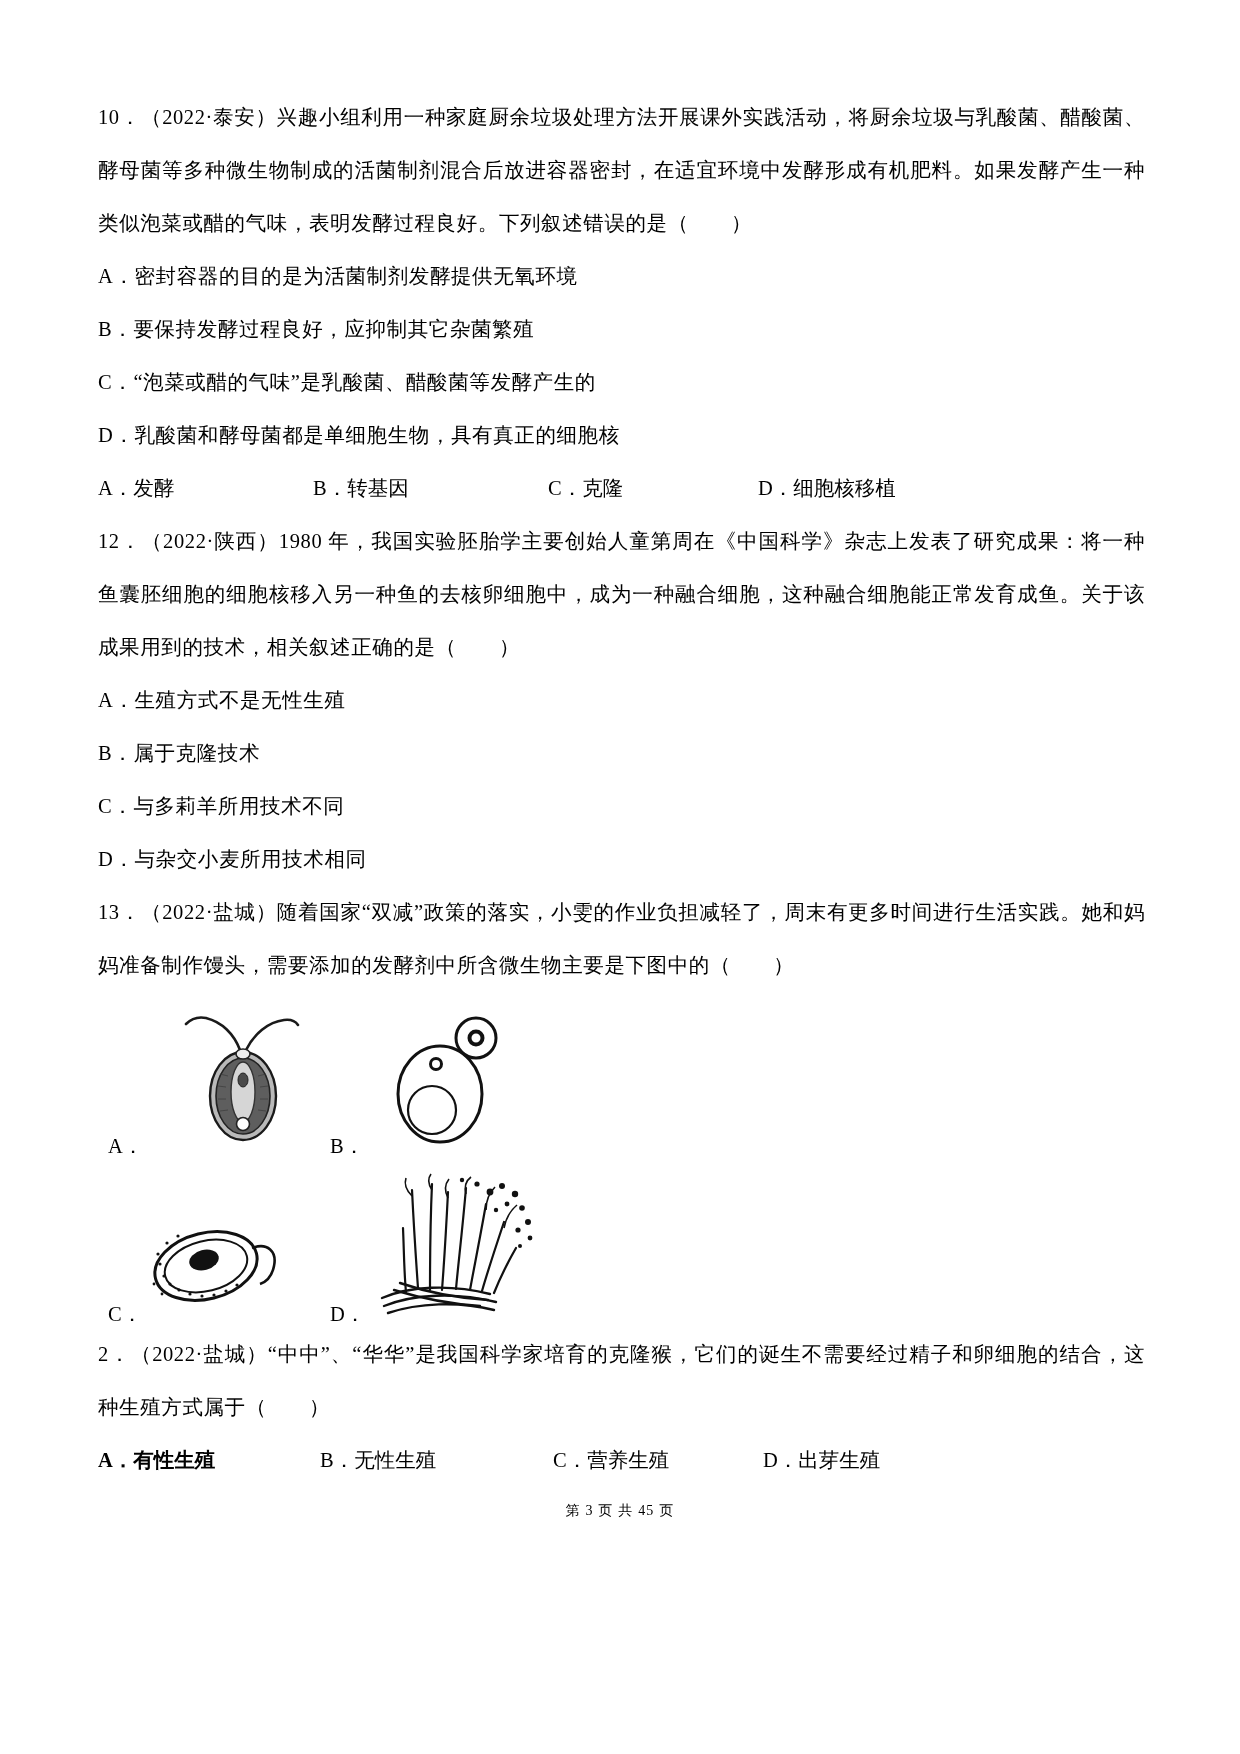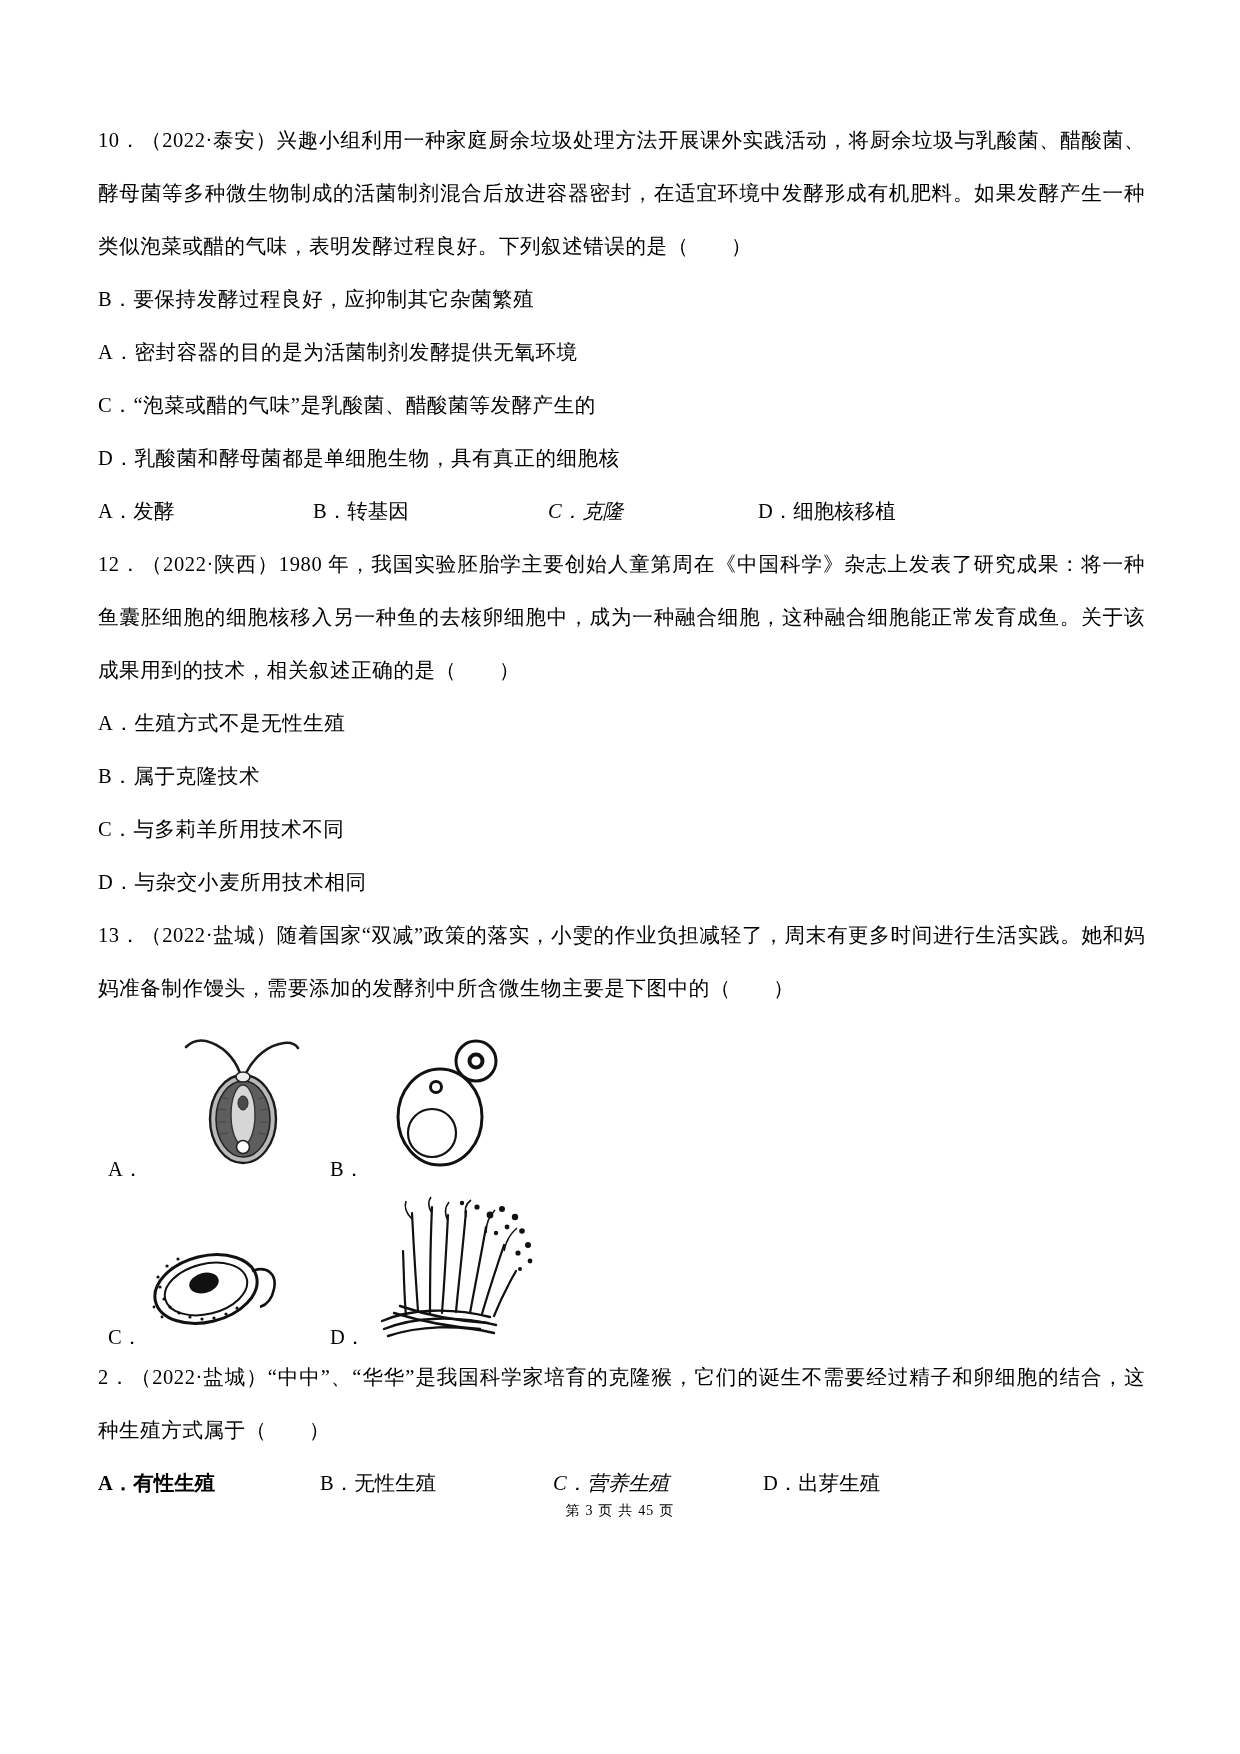--- a/index.html
+++ b/index.html
@@ -15,21 +15,21 @@
     font-family: "Liberation Serif", "DejaVu Serif", serif;
     color: #000000;
     overflow: hidden;
   }
 
   .page {
     position: absolute;
     left: 0; top: 0;
     width: 1240px;
     height: 1754px;
-    padding: 114px 95px 0 98px;
+    padding: 91px 95px 0 98px;
   }
 
   
   .q-block { margin-bottom: 0; }
 
   .para {
     font-size: 20.5px;
     line-height: 53px;
     letter-spacing: 0.6px;
     text-align: justify;
@@ -52,21 +52,21 @@
     position: relative;
     height: 53px;
   }
   .opt-row .op {
     position: absolute;
     top: 0;
     white-space: nowrap;
   }
   .opt-row .op.o0 { left: 0px; }
   .opt-row .op.o1 { left: 215px; }
-  .opt-row .op.o2 { left: 450px; font-style: italic; }
+  .opt-row .op.o2 { left: 450px; }
   .opt-row .op.o3 { left: 660px; text-align: right; }
 
   .opt-row.wide .op.o0 { left: 0px; font-weight: bold; }
   .opt-row.wide .op.o1 { left: 222px; }
   .opt-row.wide .op.o2 { left: 455px; }
   .opt-row.wide .op.o3 { left: 665px; }
 
   
   .fig-wrap {
     position: relative;
@@ -116,22 +116,22 @@
     margin-top: 8px;
   }
 </style>
 </head>
 <body>
 
 <div class="page">
 
   <div class="q-block">
     <div class="para"><span>10</span><span>．</span><span>（2022·泰安）</span><span>兴趣小组利用一种家庭厨余垃圾处理方法开展课外实践活动，将厨余垃圾与乳酸菌、醋酸菌、酵母菌等多种微生物制成的活菌制剂混合后放进容器密封，在适宜环境中发酵形成有机肥料。如果发酵产生一种类似泡菜或醋的气味，表明发酵过程良好。下列叙述错误的是（　　）</span></div>
+    <div class="opt-line"><span>A</span>．<span>密封容器的目的是为活菌制剂发酵提供无氧环境</span></div>
     <div class="opt-line"><span>B</span>．<span>要保持发酵过程良好，应抑制其它杂菌繁殖</span></div>
-    <div class="opt-line"><span>A</span>．<span>密封容器的目的是为活菌制剂发酵提供无氧环境</span></div>
     <div class="opt-line"><span>C</span>．<span>“泡菜或醋的气味”是乳酸菌、醋酸菌等发酵产生的</span></div>
     <div class="opt-line"><span>D</span>．<span>乳酸菌和酵母菌都是单细胞生物，具有真正的细胞核</span></div>
   </div>
 
   <div class="q-block">
     <div class="opt-row">
       <span class="op o0"><span>A</span>．<span>发酵</span></span>
       <span class="op o1"><span>B</span>．<span>转基因</span></span>
       <span class="op o2"><span>C</span>．<span>克隆</span></span>
       <span class="op o3"><span>D</span>．<span>细胞核移植</span></span>

